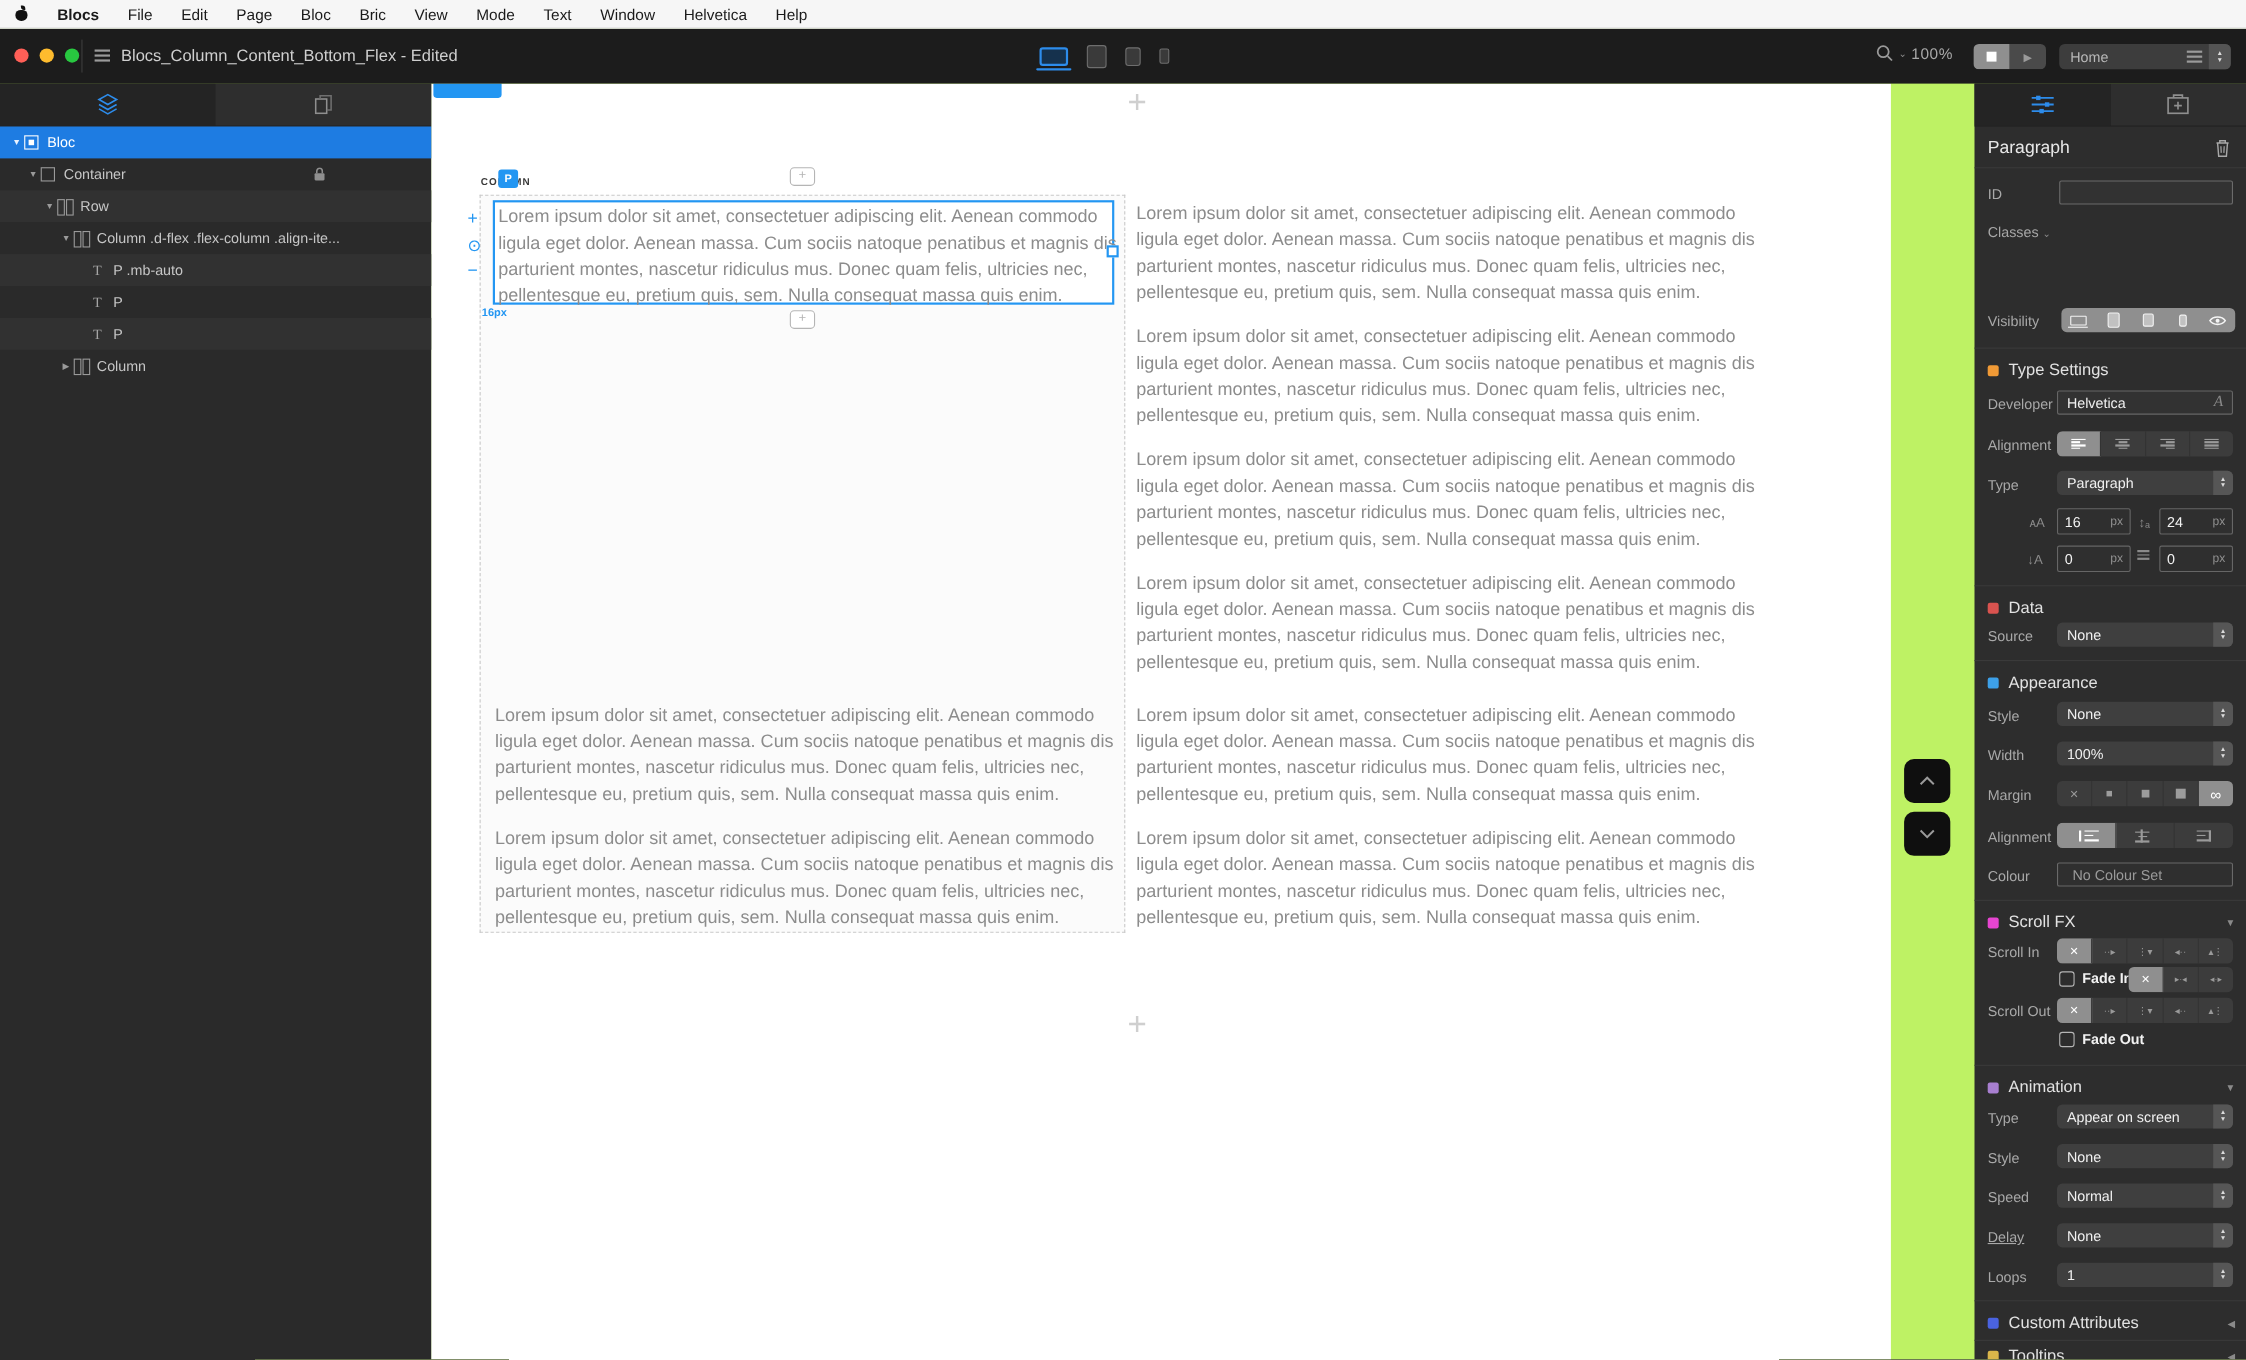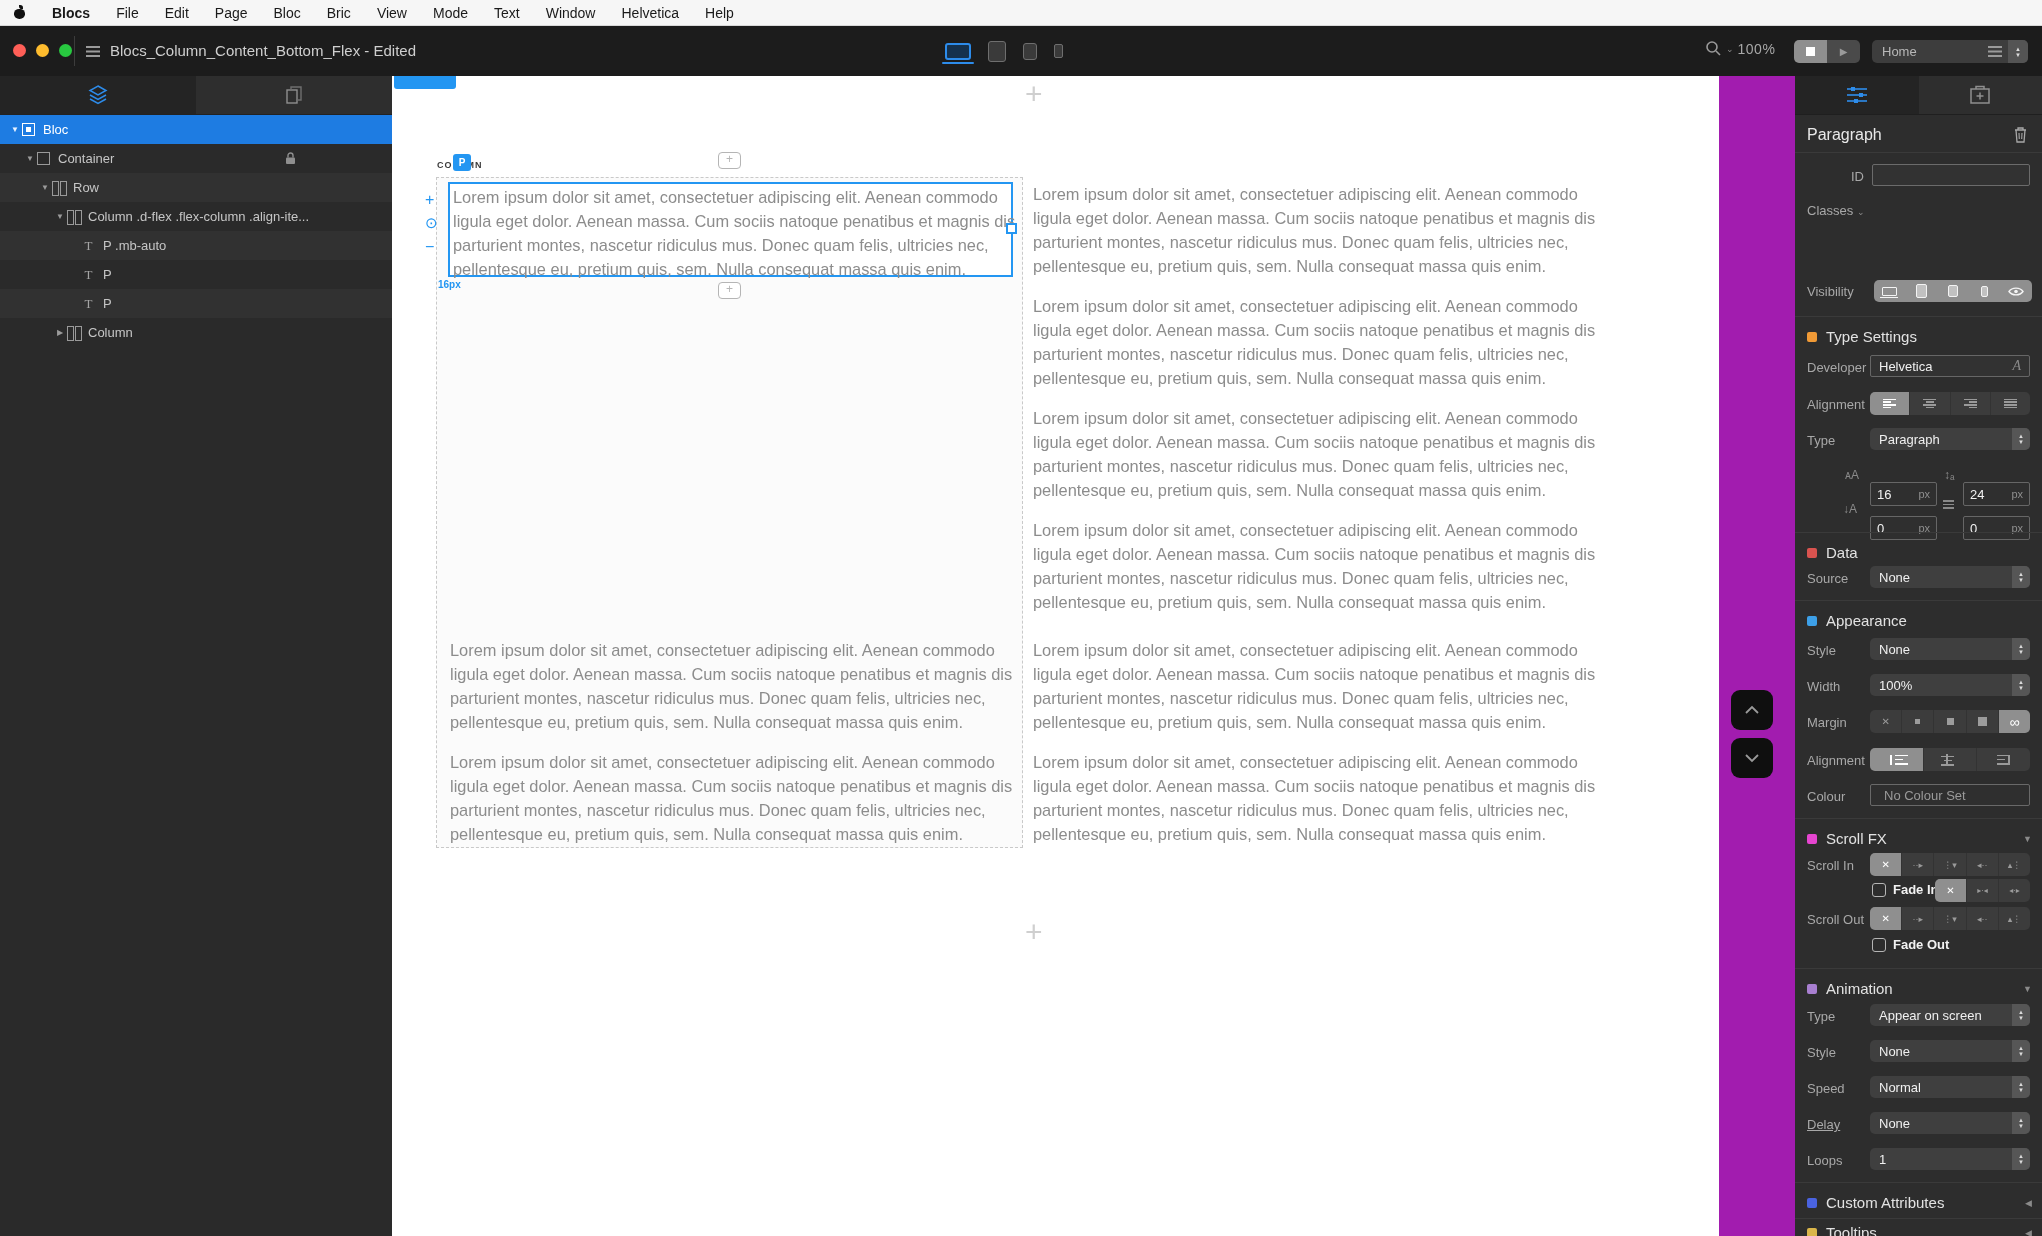--- a/index.html
+++ b/index.html
@@ -1,18 +1,18 @@
 <!DOCTYPE html>
 <html><head>
 <meta charset="utf-8">
 <style>
   * { margin:0; padding:0; box-sizing:border-box; }
   html,body { background:#262626; }
   body { font-family:"Liberation Sans", sans-serif; }
-  #app { position:relative; width:2042px; height:1236px; overflow:hidden; background:#a21caf; }
+  #app { position:relative; width:2042px; height:1236px; overflow:hidden; background:#bef264; }
 
   
   .menubar { position:absolute; left:0; top:0; width:2042px; height:26px; background:#f6f6f6; border-bottom:1px solid #d8d8d8; display:flex; align-items:center; padding-left:14px; gap:26px; z-index:30;}
   .menubar .mitem { font-size:14px; color:#1a1a1a; }
   .menubar .mitem.app { font-weight:700; }
   .apple { width:12px; height:13px; position:relative; display:inline-block; }
   .apple::before { content:""; position:absolute; left:0; top:3px; width:11px; height:10px; background:#111; border-radius:45% 45% 48% 48%; }
   .apple::after { content:""; position:absolute; left:5px; top:-1px; width:4px; height:4px; background:#111; border-radius:0 70% 0 70%; }
 
   
@@ -114,21 +114,21 @@
   .darkseg .cell { flex:1; display:flex; align-items:center; justify-content:center; color:#9a9a9a; border-right:1px solid #333; }
   .darkseg .cell:last-child { border-right:none; }
   .darkseg .cell.on { background:#8f8f8f; color:#fff; }
   .alico { width:13px; height:10px; display:flex; flex-direction:column; justify-content:space-between; }
   .alico i { display:block; height:1.5px; background:currentColor; }
   .al-l i:nth-child(2n){ width:8px; } .al-l i { width:13px; }
   .al-c i:nth-child(2n){ width:8px; margin:0 auto; } .al-c i { width:13px; }
   .al-r i:nth-child(2n){ width:8px; margin-left:auto; } .al-r i { width:13px; }
   .al-j i { width:13px; }
   .dotsq { background:#9c9c9c; display:inline-block; }
-  .numin { position:absolute; width:67px; height:24px; background:#2f2f2f; border:1px solid #666; border-radius:2px; display:flex; align-items:center; padding:0 6px;margin-top:20px; }
+  .numin { position:absolute; width:67px; height:24px; background:#2f2f2f; border:1px solid #666; border-radius:2px; display:flex; align-items:center; padding:0 6px; }
   .numin .nval { color:#f2f2f2; flex:1; } .numin .nunit { color:#8f8f8f; font-size:11px; }
   .tico { position:absolute; color:#8a8a8a; font-size:12px; }
   .colorbox { position:absolute; left:75px; width:160px; height:22px; background:#2f2f2f; border:1px solid #696969; border-radius:2px; display:flex; align-items:center; padding-left:13px; color:#9a9a9a; }
   .checkrow { position:absolute; display:flex; align-items:center; gap:7px; }
   .cbox { width:14px; height:14px; border:1.5px solid #b5b5b5; border-radius:3px; background:transparent; }
   .cklabel { color:#f2f2f2; font-weight:700; font-size:13px; }
   .mini-indent { display:inline-flex; flex-direction:column; gap:2px; }
   .mini-indent i { width:11px; height:1.5px; background:currentColor; display:block; }
   svg { display:block; }
 </style>
@@ -333,21 +333,21 @@
     <span class="ptitle">Paragraph</span>
     <span class="trash">
       <svg width="15" height="17" viewBox="0 0 15 17">
         <path d="M2 4 H13 M5 4 V2 H10 V4 M3 4 L4 16 H11 L12 4" fill="none" stroke="#a8a8a8" stroke-width="1.3"></path>
         <line x1="6" y1="7" x2="6.3" y2="13" stroke="#a8a8a8" stroke-width="1.1"></line>
         <line x1="9" y1="7" x2="8.7" y2="13" stroke="#a8a8a8" stroke-width="1.1"></line>
       </svg>
     </span>
     <div class="pdiv" style="top:76px;"></div>
 
-    <span class="plabel" style="top:93px;margin-left:44px;">ID</span>
+    <span class="plabel" style="top:93px;">ID</span>
     <div class="pinput" style="top:88px;"></div>
 
     <span class="plabel" style="top:127px;"><span>Classes</span> <span class="chev">⌄</span></span>
 
     <span class="plabel" style="top:208px;">Visibility</span>
     <div class="lightseg" style="top:204px;">
       <span class="cell">
           <span class="vis-lap"></span>
         </span>
       <span class="cell">

